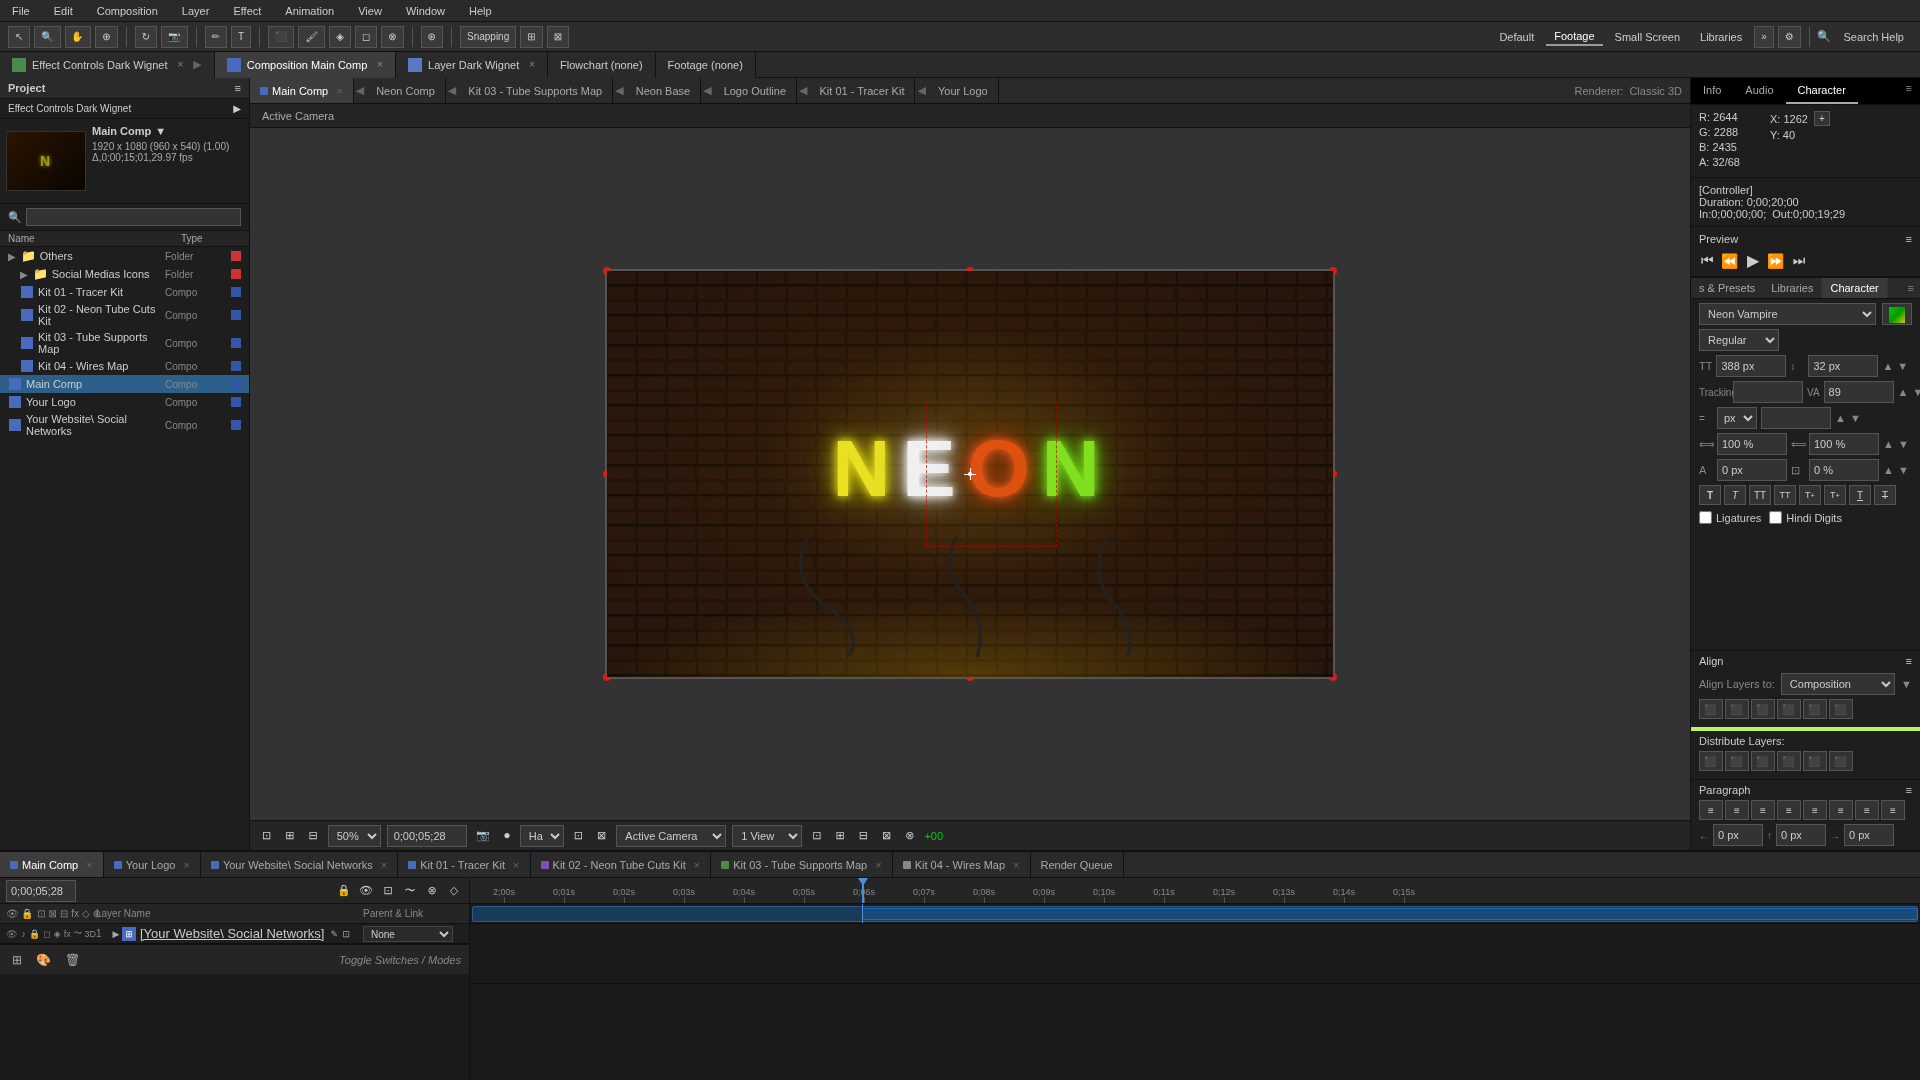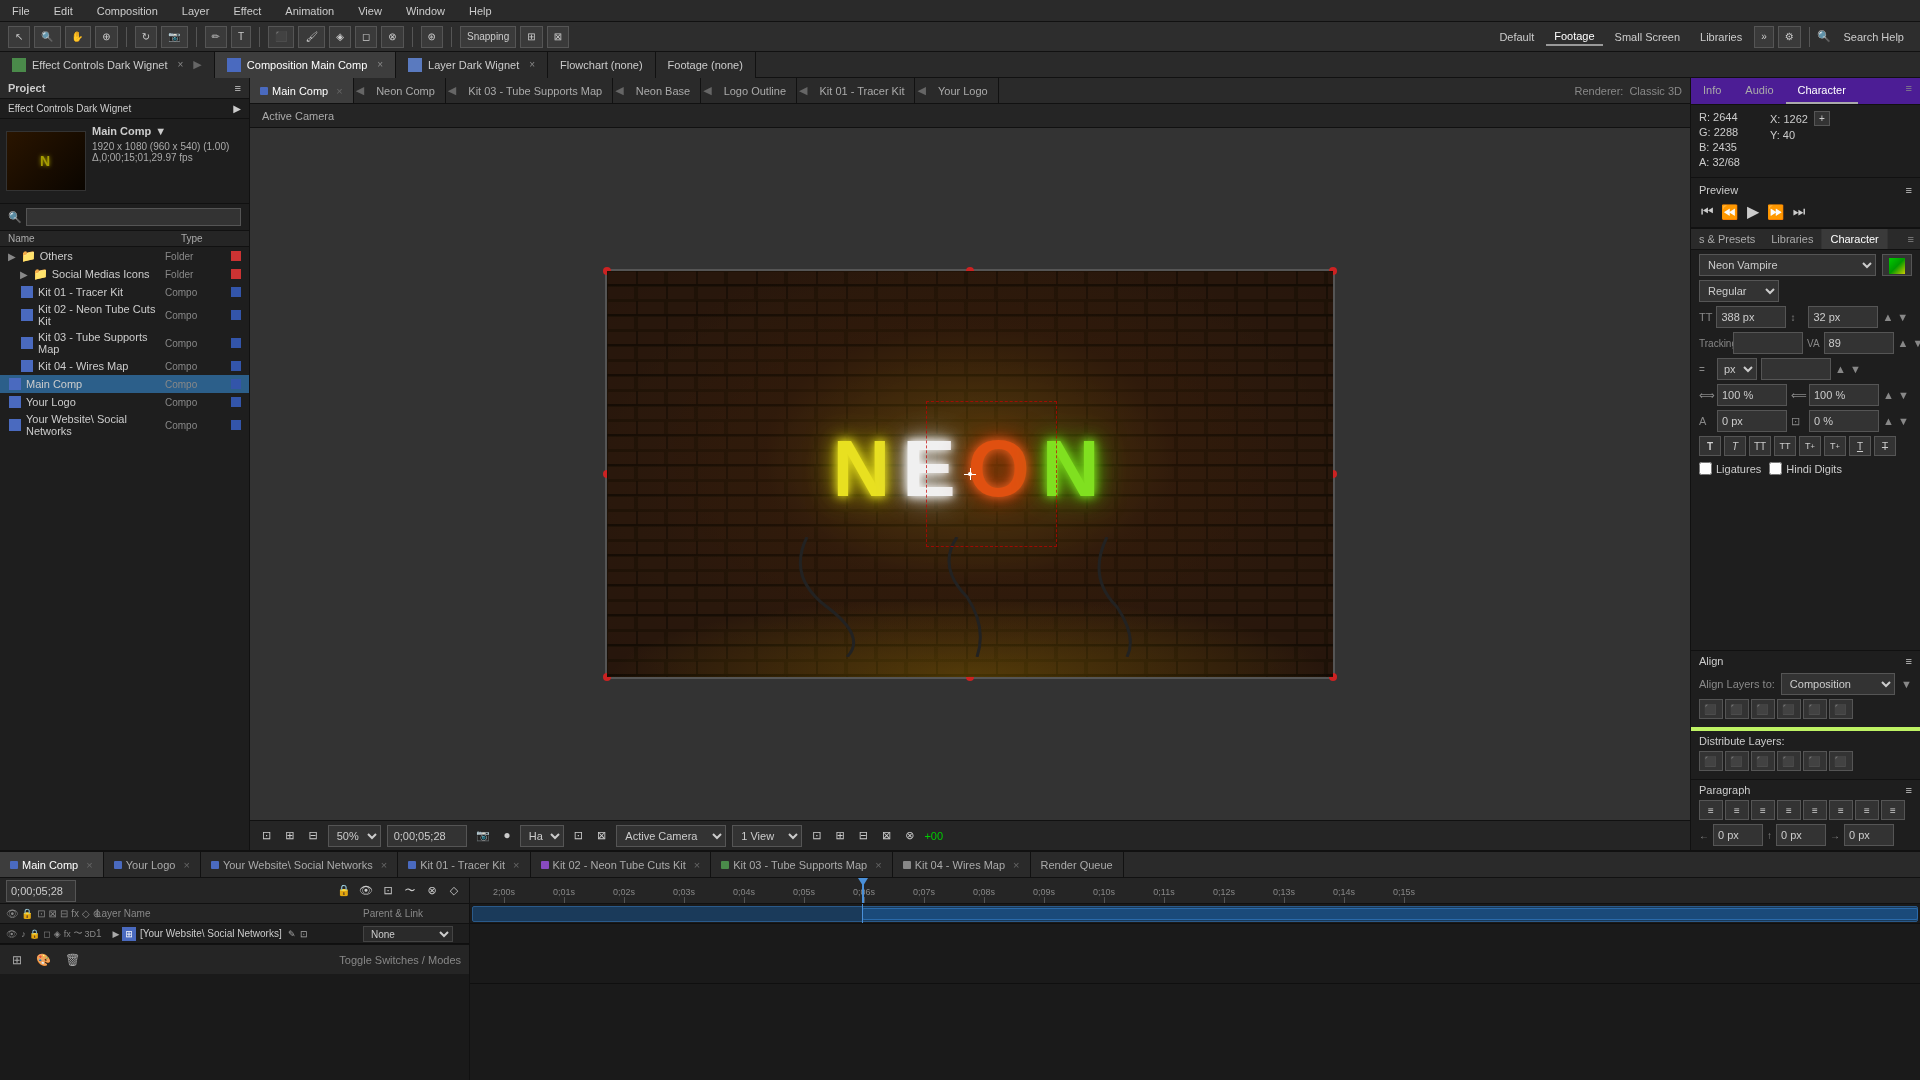--- a/index.html
+++ b/index.html
@@ -394,21 +394,21 @@
     .right-sidebar {
       width: 230px;
       background: #1e1e1e;
       border-left: 1px solid #111;
       display: flex;
       flex-direction: column;
       flex-shrink: 0;
     }
 
     .right-tabs {
-      background: #4c1d95;
+      background: #000000;
       display: flex;
       border-bottom: 1px solid #111;
     }
     .right-tab {
       padding: 6px 12px;
       font-size: 11px;
       cursor: pointer;
       color: #aaa;
     }
     .right-tab.active { color: #fff; border-bottom: 2px solid #aaa; }
@@ -848,20 +848,21 @@
       background: transparent;
       border: none;
       color: #aaa;
       font-size: 12px;
       cursor: pointer;
       padding: 2px 4px;
     }
     .tl-bottom-label {
       color: #888;
       font-size: 11px;
+      font-style: italic;
     }
 
     
     ::-webkit-scrollbar { width: 6px; height: 6px; }
     ::-webkit-scrollbar-track { background: #222; }
     ::-webkit-scrollbar-thumb { background: #555; border-radius: 3px; }
   </style>
 </head>
 <body>
 
@@ -1218,20 +1219,28 @@
             <span>X: 1262</span>
             <button style="background:#333;border:1px solid #555;color:#ccc;font-size:10px;padding:1px 4px;cursor:pointer;">+</button>
           </div>
           <div style="margin-top:3px;">
             <span>Y: 40</span>
           </div>
         </div>
       </div>
     </div>
 
+    <div class="info-controller">
+      <div>[Controller]</div>
+      <div>Duration: 0;00;20;00</div>
+      <div style="display:flex; gap:6px;">
+        <span>In:0;00;00;00;</span>
+        <span>Out:0;00;19;29</span>
+      </div>
+    </div>
 
     <div class="preview-section">
       <div class="preview-title">
         <span>Preview</span>
         <span>≡</span>
       </div>
       <div class="preview-controls">
         <button class="preview-btn">⏮</button>
         <button class="preview-btn">⏪</button>
         <button class="preview-btn" style="font-size:16px;">▶</button>
@@ -1477,21 +1486,21 @@
           <div class="tl-layer-icon">◻</div>
           <div class="tl-layer-icon">◈</div>
           <div class="tl-layer-icon">fx</div>
           <div class="tl-layer-icon">〜</div>
           <div class="tl-layer-icon">3D</div>
         </div>
         <div style="display:flex; align-items:center; flex:1;">
           <span style="color:#888;font-size:10px;width:14px;">1</span>
           <span class="layer-toggle-btn">▶</span>
           <span class="comp-indicator">⊞</span>
-          <span style="font-size:10px;color:#ccc;">[Your Website\ Social Networks]</span>
+          <span style="font-size:13px;color:#ccc;text-decoration:underline;">[Your Website\ Social Networks]</span>
           <span class="layer-pen-btn" style="margin-left:4px;">✎</span>
           <span class="layer-pen-btn">⊡</span>
         </div>
         <div class="tl-col-parent">
           <select class="tl-parent-select">
             <option>None</option>
           </select>
         </div>
       </div>
 

